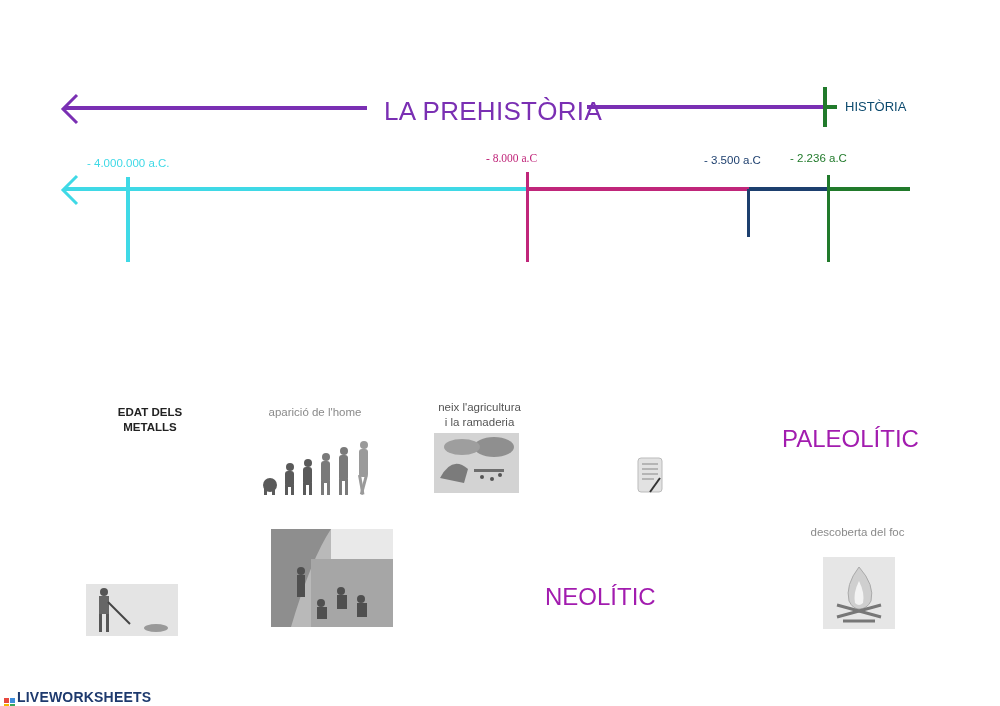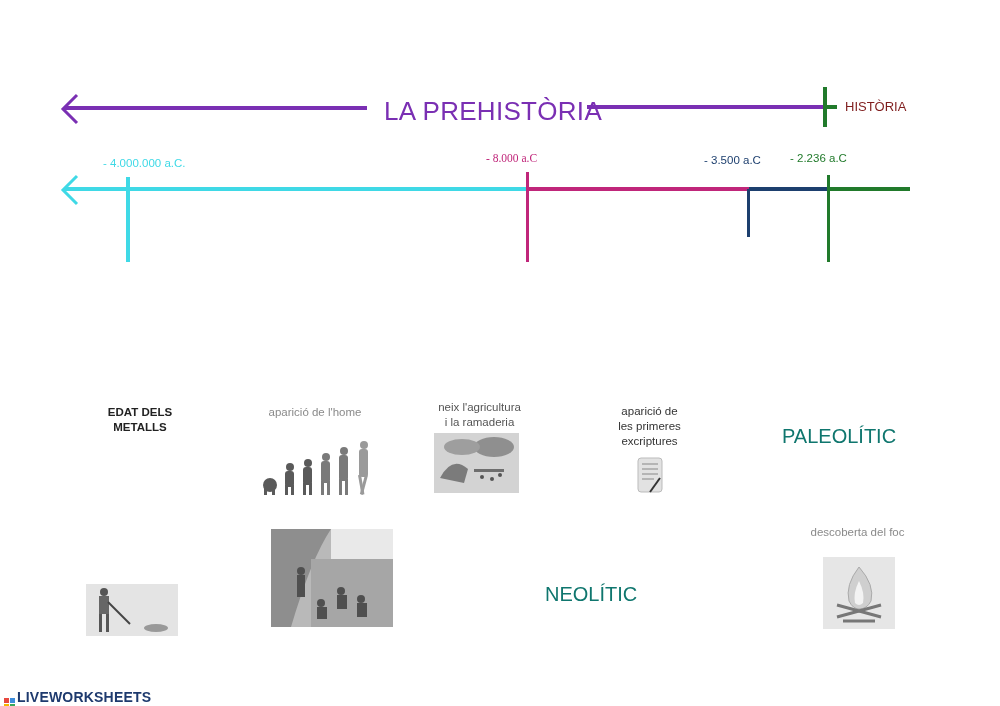--- a/index.html
+++ b/index.html
@@ -1,24 +1,24 @@
 <!DOCTYPE html>
 <html><head>
 <meta charset="utf-8">
 <style>
   html, body { margin:0; padding:0; background:#ffffff; }
   body { width:1000px; height:706px; position:relative; overflow:hidden; font-family:"Liberation Sans", sans-serif; }
   .abs { position:absolute; }
   .line { position:absolute; }
   .title-text { font-size:26px; color:#7a2fb3; letter-spacing:0.3px; white-space:nowrap; }
-  .hist-text { font-size:13px; color:#7f1d1d; white-space:nowrap;text-align:right; }
+  .hist-text { font-size:13px; color:#0c4a6e; white-space:nowrap;text-align:right; }
   .date { font-size:11.5px; white-space:nowrap; }
   .card-text { font-size:11.5px; color:#333; text-align:center; line-height:15px; white-space:nowrap; }
   .card-grey { color:#8a8a8a; }
-  .period { font-size:20px; color:#0f766e; white-space:nowrap; }
+  .period { font-size:24px; color:#a21caf; white-space:nowrap; }
   .logo { font-size:14px; font-weight:bold; color:#1e3a6e; letter-spacing:0.2px; }
   .logo-mark { display:inline-grid; grid-template-columns:5px 5px; grid-template-rows:5px 5px; gap:1px; vertical-align:-1px; margin-right:2px; }
   .logo-mark span { display:block; }
 </style>
 </head>
 <body>
 
 <div>
   <svg class="abs" style="left:55px;top:92px;" width="40" height="34">
     <polyline points="22,3 8,17 22,31" fill="none" stroke="#7a2fb3" stroke-width="3"></polyline>
@@ -38,27 +38,27 @@
   <div class="line" style="left:64px;top:187px;width:464px;height:4px;background:#3fd9e6;"></div>
   <div class="line" style="left:528px;top:187px;width:221px;height:4px;background:#c0267a;"></div>
   <div class="line" style="left:749px;top:187px;width:80px;height:4px;background:#1d3f6e;"></div>
   <div class="line" style="left:829px;top:187px;width:81px;height:4px;background:#217a2b;"></div>
 
   <div class="line" style="left:126px;top:177px;width:4px;height:85px;background:#3fd9e6;"></div>
   <div class="line" style="left:526px;top:172px;width:3px;height:90px;background:#c0267a;"></div>
   <div class="line" style="left:747px;top:189px;width:3px;height:48px;background:#1d3f6e;"></div>
   <div class="line" style="left:827px;top:175px;width:3px;height:87px;background:#217a2b;"></div>
 
-  <div class="abs date" style="left:103px;top:157px;color:#3fd9e6;text-align:center;">- 4.000.000 a.C.</div>
+  <div class="abs date" style="left:87px;top:157px;color:#3fd9e6;text-align:center;">- 4.000.000 a.C.</div>
   <div class="abs date" style="left:486px;top:152px;color:#c0267a;font-family:Liberation Serif, serif;">-  8.000 a.C</div>
   <div class="abs date" style="left:704px;top:154px;color:#1d3f6e;">- 3.500 a.C</div>
   <div class="abs date" style="left:790px;top:152px;color:#217a2b;">- 2.236 a.C</div>
 </div>
 
-<div class="abs card-text" style="left:100px;top:405px;width:80px;font-weight:bold;white-space:pre-line;color:#222;">EDAT DELS
+<div class="abs card-text" style="left:110px;top:405px;width:80px;font-weight:bold;white-space:pre-line;color:#222;">EDAT DELS
 METALLS</div>
 
 <div class="abs" style="left:250px;top:405px;width:130px;height:95px;">
   <div class="card-text card-grey" style="width:130px;">aparició de l'home</div>
   <svg class="abs" style="left:8px;top:32px;" width="118" height="60">
     <g fill="#5a5a5a">
       <ellipse cx="12" cy="48" rx="7" ry="7"></ellipse>
         <rect x="6" y="50" width="3" height="8"></rect>
         <rect x="14" y="50" width="3" height="8"></rect>
       <circle cx="32" cy="30" r="4"></circle>
@@ -98,23 +98,20 @@
     <ellipse cx="28" cy="14" rx="18" ry="8" fill="#9e9e9e"></ellipse>
     <path d="M6 45 Q18 22 34 36 L30 50 Z" fill="#7b7b7b"></path>
     <rect x="40" y="36" width="30" height="3" fill="#6e6e6e"></rect>
     <circle cx="48" cy="44" r="2" fill="#555"></circle>
       <circle cx="58" cy="46" r="2" fill="#555"></circle>
       <circle cx="66" cy="42" r="2" fill="#555"></circle>
   </svg>
 </div>
 
 <div class="abs" style="left:602px;top:404px;width:95px;height:95px;">
-  <div class="card-text" style="width:95px;white-space:pre-line;color:#333;">aparició de
-les primeres
-excriptures</div>
   <svg class="abs" style="left:34px;top:52px;" width="30" height="40">
     <rect x="2" y="2" width="24" height="34" rx="3" fill="#e2e2e2" stroke="#bbb"></rect>
     <g stroke="#888" stroke-width="1">
         <line x1="6" y1="8" x2="22" y2="8"></line>
         <line x1="6" y1="13" x2="22" y2="13"></line>
         <line x1="6" y1="18" x2="22" y2="18"></line>
         <line x1="6" y1="23" x2="18" y2="23"></line>
       </g>
     <line x1="24" y1="22" x2="14" y2="36" stroke="#333" stroke-width="2"></line>
   </svg>

